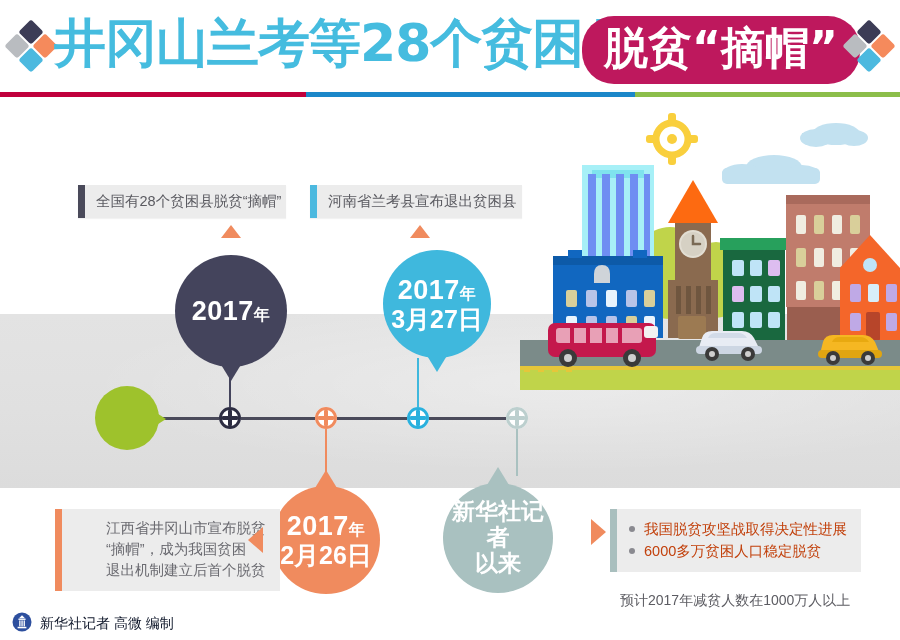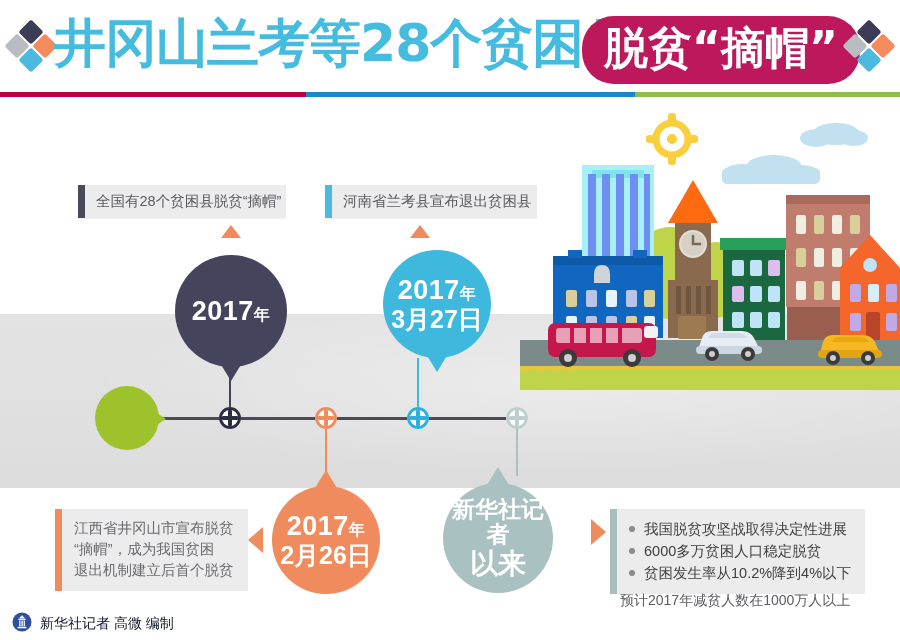--- a/index.html
+++ b/index.html
@@ -87,21 +87,21 @@
   .bubble .d{font-size:25px;font-weight:bold;}
   .tail{position:absolute;width:0;height:0;border-left:11px solid transparent;border-right:11px solid transparent;}
   .tail-up{position:absolute;width:0;height:0;border-left:11px solid transparent;border-right:11px solid transparent;}
 
   
   .botbox{position:absolute;background:#ececec;display:flex;align-items:stretch;}
   .botbox .bar{width:7px;flex:0 0 7px;}
   .botbox .txt{padding:9px 14px 10px 12px;}
   .cn-line{font-size:14.5px;line-height:21px;color:#6a6a70;white-space:nowrap;}
   .cn-line.c{text-align:left;}
-  .bul{font-size:14.5px;line-height:22px;color:#404040;white-space:nowrap;display:flex;align-items:center;}
+  .bul{font-size:14.5px;line-height:22px;color:#c2410c;white-space:nowrap;display:flex;align-items:center;}
   .bul .dot{width:6px;height:6px;border-radius:50%;background:#8a8a90;margin-right:9px;flex:0 0 6px;}
   .tri-left{position:absolute;width:0;height:0;border-top:13px solid transparent;border-bottom:13px solid transparent;border-right:15px solid #f08b5e;}
   .tri-right{position:absolute;width:0;height:0;border-top:13px solid transparent;border-bottom:13px solid transparent;border-left:15px solid #f08b5e;}
 
   #note{position:absolute;left:620px;top:592px;font-size:14px;color:#5c5c62;white-space:nowrap;}
 
   
   #footer{position:absolute;left:12px;top:612px;display:flex;align-items:center;}
   #footer .cred{margin-left:8px;font-size:14px;color:#0f172a;white-space:nowrap;}
 </style>
@@ -312,21 +312,21 @@
       </g>
     </svg>
   </div>
 
   <div class="toplabel" style="left:78px;top:185px;">
     <span class="bar" style="background:#4a4a5a;"></span>
     <span class="txt">全国有28个贫困县脱贫“摘帽”</span>
   </div>
   <div class="tri-up" style="left:221px;top:225px;border-bottom:13px solid #f08b5e;"></div>
 
-  <div class="toplabel" style="left:325px;top:185px;">
+  <div class="toplabel" style="left:310px;top:185px;">
     <span class="bar" style="background:#4cb9df;"></span>
     <span class="txt">河南省兰考县宣布退出贫困县</span>
   </div>
   <div class="tri-up" style="left:410px;top:225px;border-bottom:13px solid #f08b5e;"></div>
 
   <div class="bubble" style="left:175px;top:255px;width:112px;height:112px;background:#44445c;">
     <div class="inner">
       <div class="y"><span>2017</span><span class="small">年</span></div>
     </div>
   </div>
@@ -344,21 +344,21 @@
     <div class="inner">
       <div class="y"><span>2017</span><span class="small">年</span></div>
       <div class="d">2月26日</div>
     </div>
   </div>
   <div class="tail-up" style="left:315px;top:470px;border-bottom:18px solid #f08b5e;"></div>
 
   <div class="bubble" style="left:443px;top:483px;width:110px;height:110px;background:#a9c1c0;">
     <div class="inner">
       <div class="d" style="font-size:23px;">新华社记者</div>
-      <div class="d" style="font-size:28px;">以来</div>
+      <div class="d" style="font-size:23px;">以来</div>
     </div>
   </div>
   <div class="tail-up" style="left:487px;top:467px;border-bottom:18px solid #a9c1c0;"></div>
 
   <div id="axis"></div>
 
   <div style="position:absolute;left:95px;top:386px;width:64px;height:64px;border-radius:50%;background:#9ec22c;"></div>
   <div style="position:absolute;left:152px;top:410px;width:0;height:0;border-top:9px solid transparent;border-bottom:9px solid transparent;border-left:14px solid #9ec22c;"></div>
 
   <div class="stem" style="left:229px;top:367px;height:52px;background:#44445c;"></div>
@@ -380,45 +380,41 @@
     <span class="ring"></span>
     <span class="plusv"></span>
     <span class="plush"></span>
   </div>
   <div class="marker" style="left:506px;top:407px;color:#bccfce;">
     <span class="ring"></span>
     <span class="plusv"></span>
     <span class="plush"></span>
   </div>
 
-  <div class="botbox" style="left:55px;top:509px;">
+  <div class="botbox" style="left:55px;top:509px;gap:32px;">
     <span class="bar" style="background:#f08b5e;"></span>
     <span class="txt">
       <div class="cn-line">江西省井冈山市宣布脱贫</div>
       <div class="cn-line c">“摘帽”，成为我国贫困</div>
       <div class="cn-line">退出机制建立后首个脱贫</div>
     </span>
   </div>
   <div class="tri-left" style="left:248px;top:527px;"></div>
 
   <div class="tri-right" style="left:591px;top:519px;"></div>
   <div class="botbox" style="left:610px;top:509px;">
     <span class="bar" style="background:#a9bfbe;"></span>
     <span class="txt">
       <div class="bul">
           <span class="dot"></span>
           <span>我国脱贫攻坚战取得决定性进展</span>
         </div>
       <div class="bul">
           <span class="dot"></span>
           <span>6000多万贫困人口稳定脱贫</span>
-        </div>
-      <div class="bul">
-          <span class="dot"></span>
-          <span>贫困发生率从10.2%降到4%以下</span>
         </div>
     </span>
   </div>
 
   <div id="note">预计2017年减贫人数在1000万人以上</div>
 
   <div id="footer">
     <span>
       <svg width="20" height="20" viewBox="0 0 20 20">
         <circle cx="10" cy="10" r="9.5" fill="#2d4f9e"></circle>

